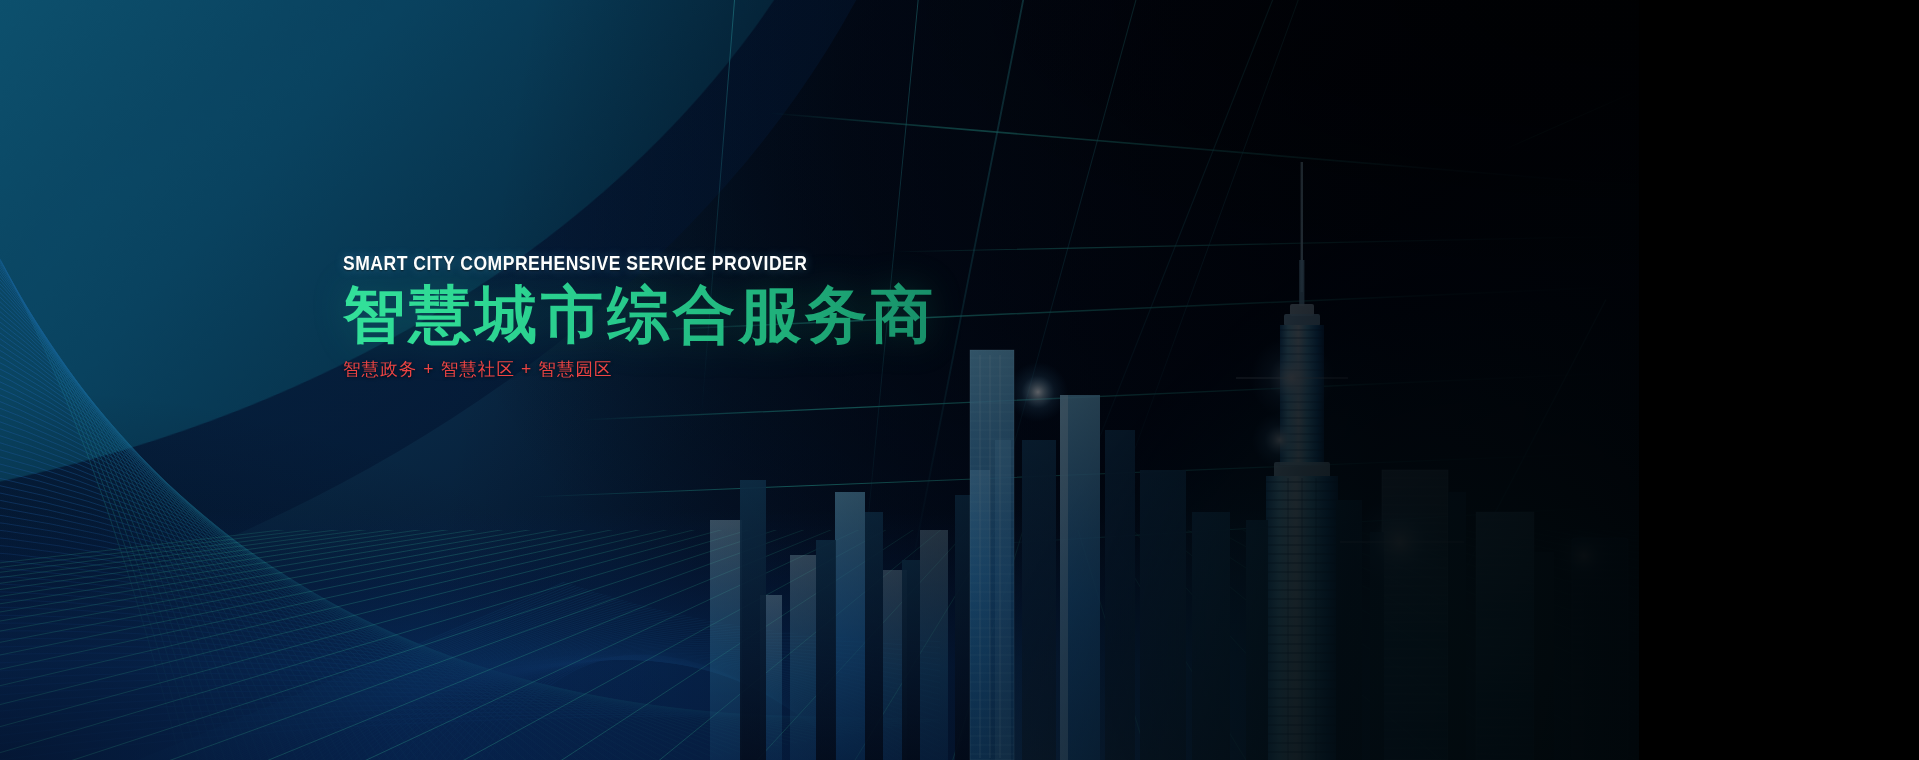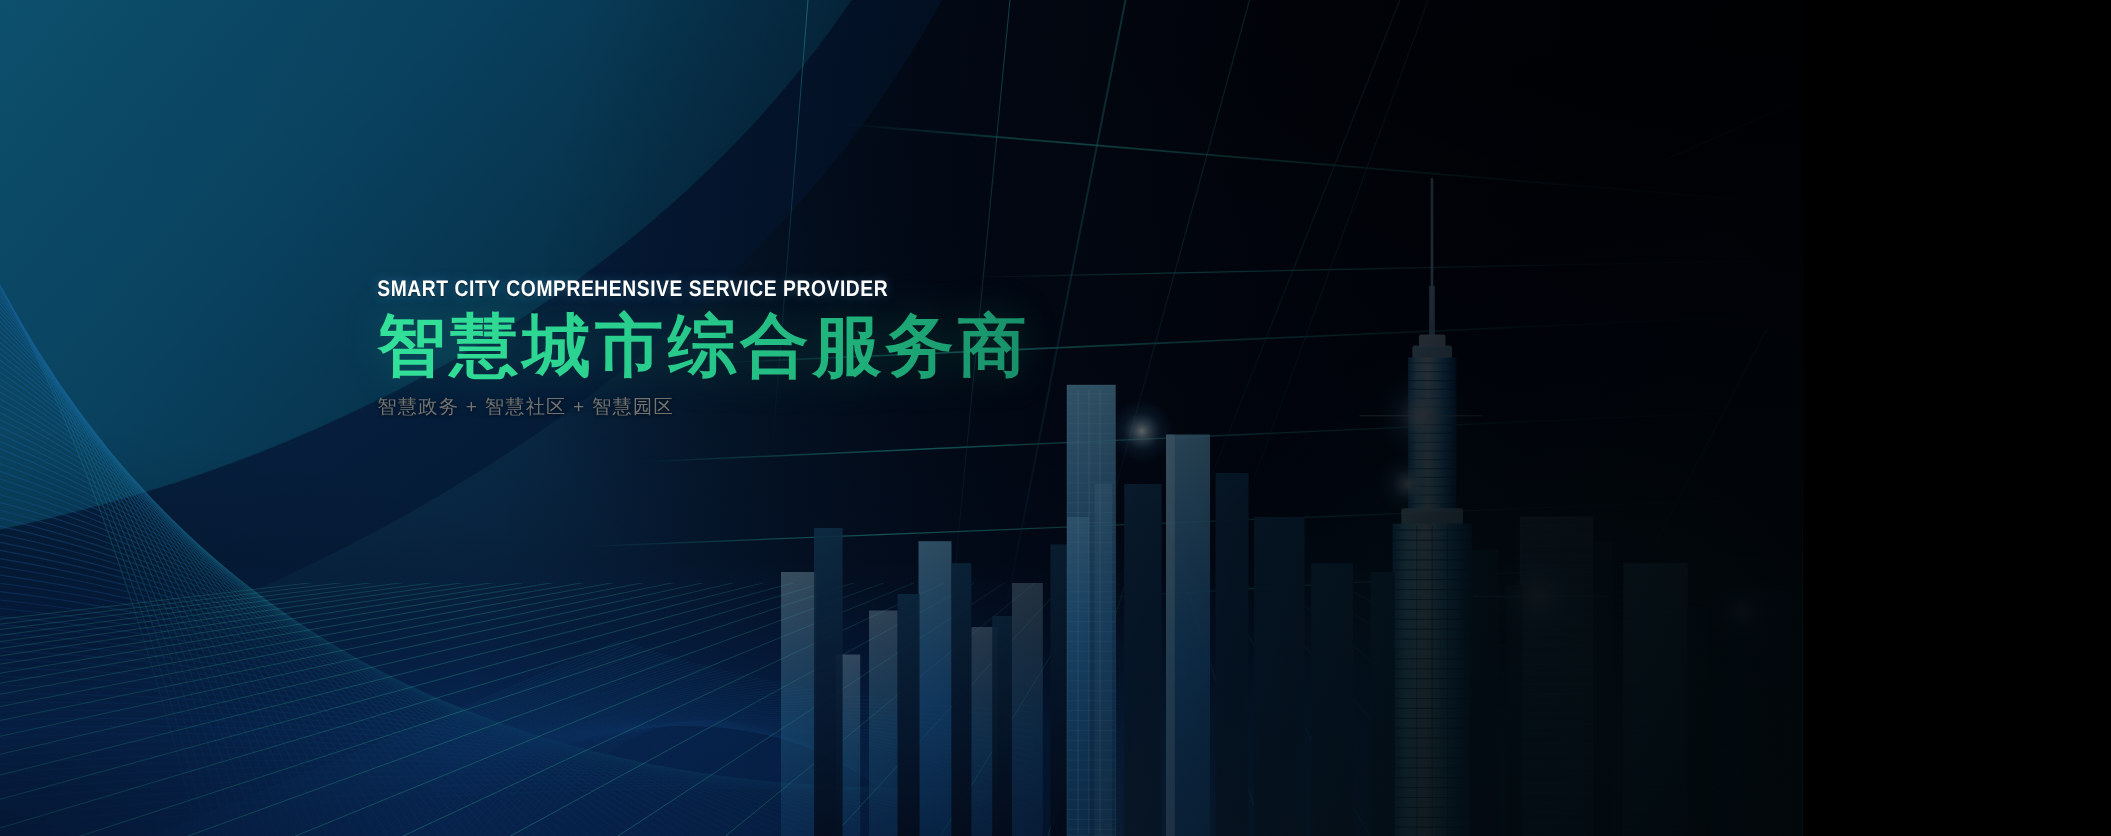--- a/index.html
+++ b/index.html
@@ -124,21 +124,21 @@
     background-clip:text;
     color:transparent;
     -webkit-text-fill-color:transparent;
     filter:drop-shadow(0 0 18px rgba(30,200,140,.2));
   }
   #subline{
     font-family:"Liberation Sans","DejaVu Sans",sans-serif;
     font-size:17.5px;
     font-weight:normal;
     letter-spacing:1.1px;
-    color:#737373;
+    color:#ef4444;
     margin:0;
     white-space:nowrap;
     text-shadow:0 1px 3px rgba(0,0,0,.65);
   }
 </style>
 </head>
 <body>
 
 <div id="banner">
 

